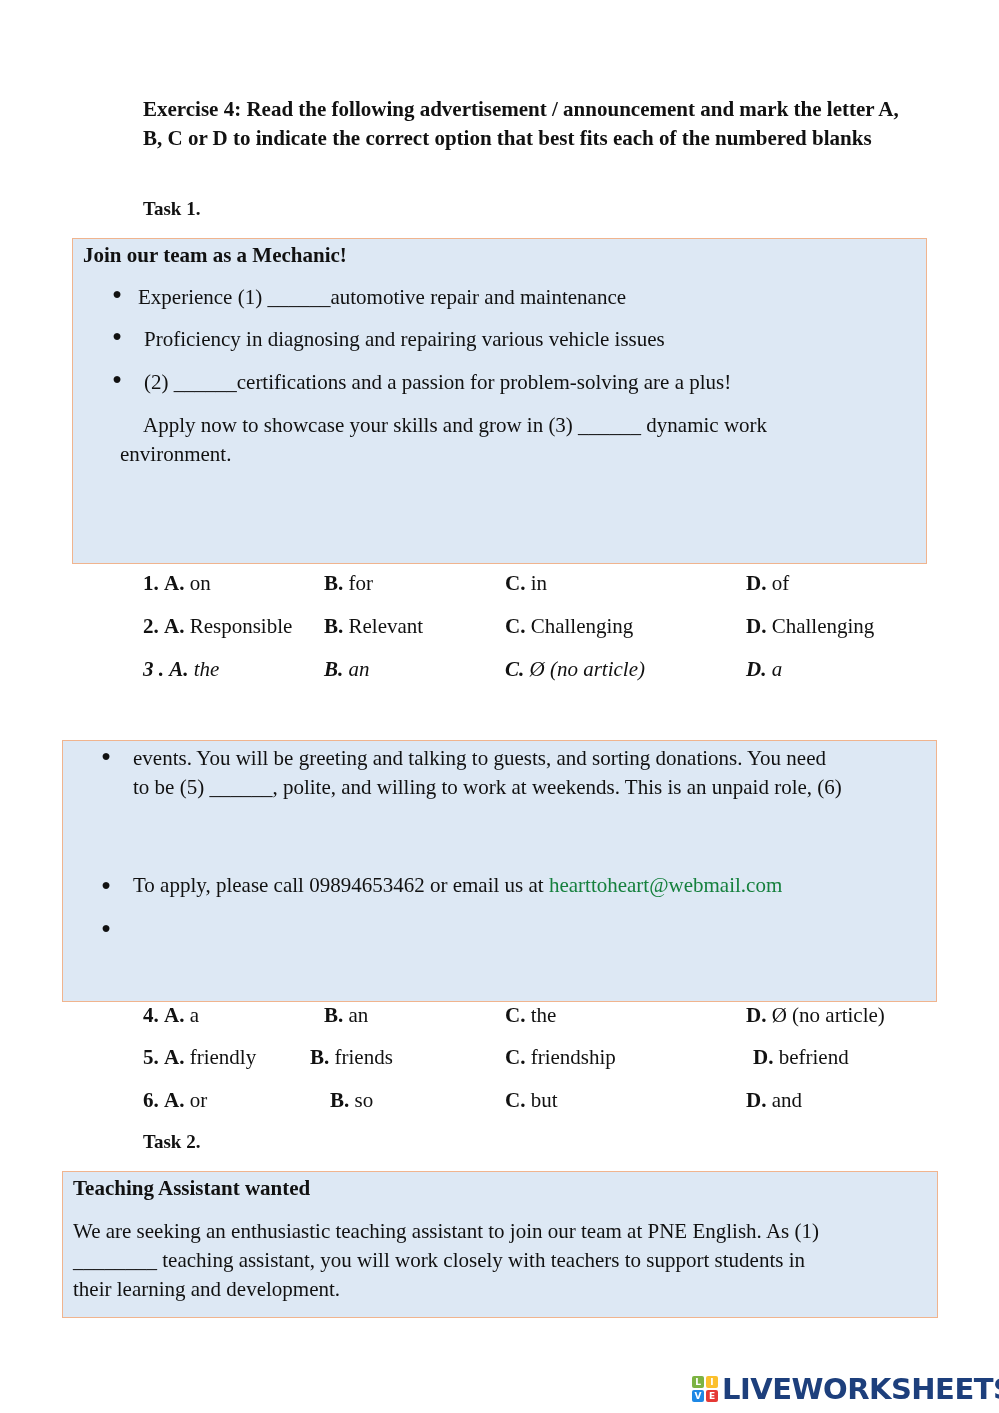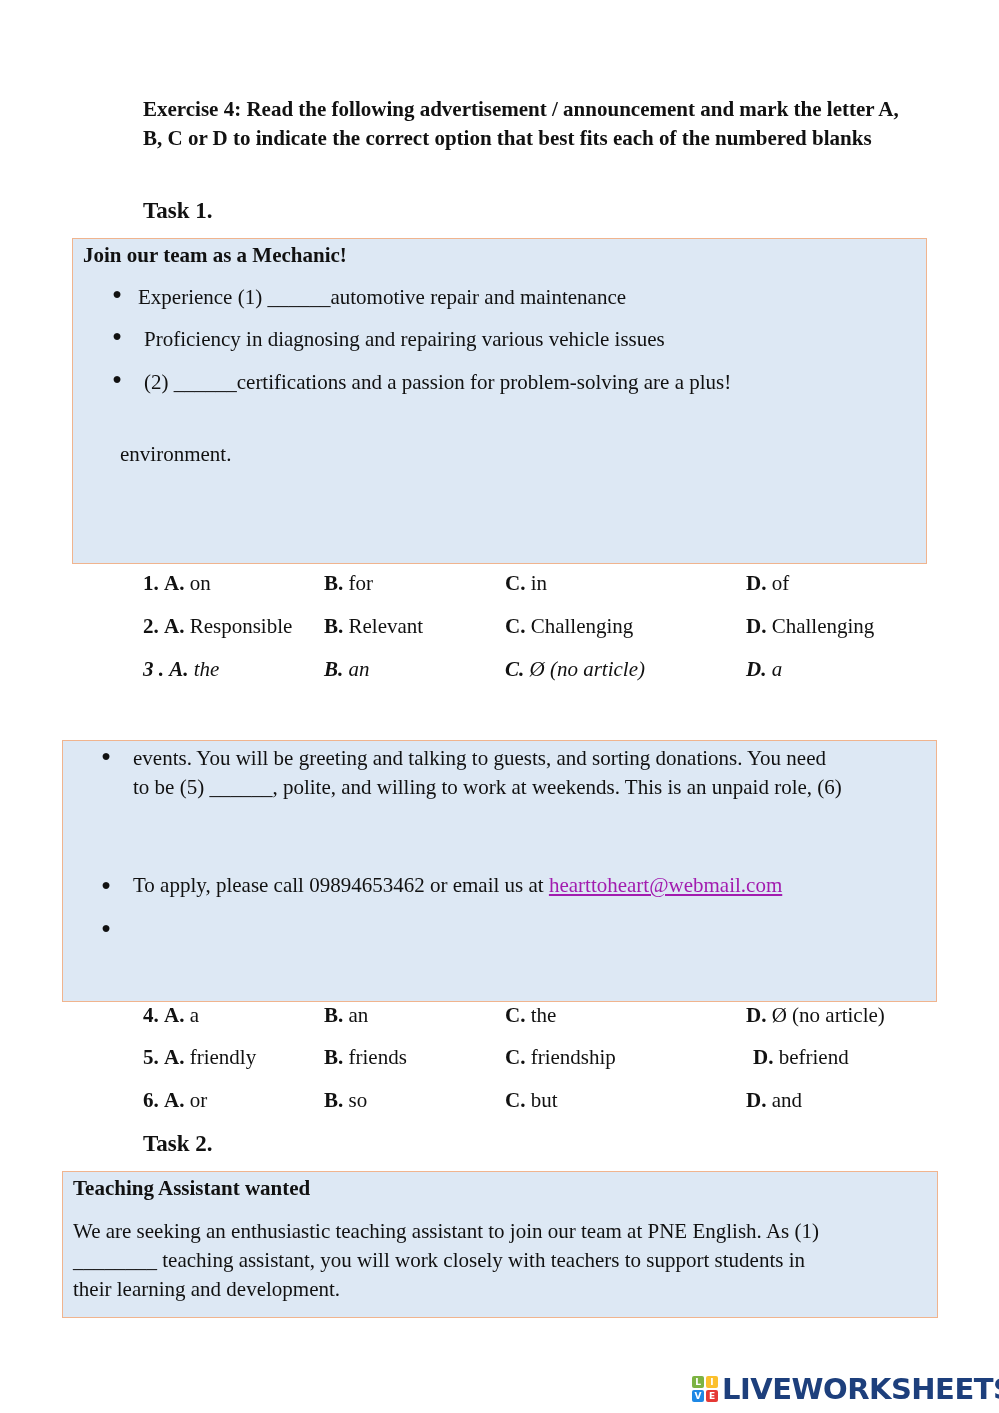--- a/index.html
+++ b/index.html
@@ -1,28 +1,28 @@
 <!DOCTYPE html>
 <html><head>
 <meta charset="utf-8">
 <style>
   html, body { margin:0; padding:0; background:#ffffff; }
   body { width:999px; height:1413px; position:relative; overflow:hidden;
          font-family:"Liberation Serif", "DejaVu Serif", serif; color:#111; font-size:21px; }
   .abs { position:absolute; }
   .heading { left:143px; top:95px; width:780px; font-weight:bold; font-size:21px; line-height:29px; }
-  .task { font-weight:bold; font-size:23px; }
+  .task { font-weight:bold; font-size:19px; }
   .box { position:absolute; background:#dde8f4; border:1.5px solid #f0b48e; box-sizing:border-box; }
   .box-title { font-weight:bold; }
   .bullet-row { position:absolute; display:flex; }
   .dot { width:12px; text-align:center; font-size:16px; }
   .opt-row { position:absolute; left:143px; width:800px; height:30px; }
   .opt { position:absolute; top:0; white-space:nowrap; }
   .opt b { font-weight:bold; }
-  a.link { color:#a21caf; text-decoration:underline; }
+  a.link { color:#15803d; }
   .logo { position:absolute; left:692px; top:1372px; display:flex; align-items:center; }
   .logo-grid { display:grid; grid-template-columns:12px 12px; grid-template-rows:12px 12px; gap:2px; margin-right:4px; }
   .logo-grid span { font-family:"DejaVu Sans", sans-serif; font-size:9px; font-weight:bold; color:#fff; display:flex; align-items:center; justify-content:center; border-radius:2px; }
   .logo-text { font-family:"DejaVu Sans", sans-serif; font-weight:bold; font-size:29px; color:#1d3f7c; letter-spacing:-0.5px; }
 </style>
 </head>
 <body>
 
 <div class="abs heading">Exercise 4: Read the following advertisement / announcement and mark the letter A, B, C or D to indicate the correct option that best fits each of the numbered blanks</div>
 <div class="abs task" style="left:143px; top:198px;">Task 1.</div>
@@ -34,20 +34,21 @@
     <span style="margin-left:15px;">Experience (1) ______automotive repair and maintenance</span>
   </div>
   <div class="bullet-row" style="left:38px; top:88px;">
     <span class="dot">●</span>
     <span style="margin-left:21px;">Proficiency in diagnosing and repairing various vehicle issues</span>
   </div>
   <div class="bullet-row" style="left:38px; top:131px;">
     <span class="dot">●</span>
     <span style="margin-left:21px;">(2) ______certifications and a passion for problem-solving are a plus!</span>
   </div>
+  <div class="abs" style="left:70px; top:174px;">Apply now to showcase your skills and grow in (3) ______ dynamic work</div>
   <div class="abs" style="left:10px; top:203px;margin-left:37px;">environment.</div>
 </div>
 
 <div class="opt-row" style="top:571px;">
   <span class="opt" style="left:0;"><b>1.</b> <b>A.</b> <span>on</span></span>
   <span class="opt" style="left:181px;"><b>B.</b> <span>for</span></span>
   <span class="opt" style="left:362px;"><b>C.</b> <span>in</span></span>
   <span class="opt" style="left:603px;"><b>D.</b> <span>of</span></span>
 </div>
 <div class="opt-row" style="top:614px;">
@@ -78,27 +79,27 @@
 </div>
 
 <div class="opt-row" style="top:1003px;">
   <span class="opt" style="left:0;"><b>4.</b> <b>A.</b> <span>a</span></span>
   <span class="opt" style="left:181px;"><b>B.</b> <span>an</span></span>
   <span class="opt" style="left:362px;"><b>C.</b> <span>the</span></span>
   <span class="opt" style="left:603px;"><b>D.</b> <span>Ø (no article)</span></span>
 </div>
 <div class="opt-row" style="top:1045px;">
   <span class="opt" style="left:0;"><b>5.</b> <b>A.</b> <span>friendly</span></span>
-  <span class="opt" style="left:181px;"><b>B.</b> <span>friends</span></span>
+  <span class="opt" style="left:167px;"><b>B.</b> <span>friends</span></span>
   <span class="opt" style="left:362px;"><b>C.</b> <span>friendship</span></span>
   <span class="opt" style="left:610px;"><b>D.</b> <span>befriend</span></span>
 </div>
 <div class="opt-row" style="top:1088px;">
   <span class="opt" style="left:0;"><b>6.</b> <b>A.</b> <span>or</span></span>
-  <span class="opt" style="left:181px;"><b>B.</b> <span>so</span></span>
+  <span class="opt" style="left:187px;"><b>B.</b> <span>so</span></span>
   <span class="opt" style="left:362px;"><b>C.</b> <span>but</span></span>
   <span class="opt" style="left:603px;"><b>D.</b> <span>and</span></span>
 </div>
 
 <div class="abs task" style="left:143px; top:1131px;">Task 2.</div>
 
 <div class="box" style="left:62px; top:1171px; width:876px; height:147px;">
   <div class="abs box-title" style="left:10px; top:4px;">Teaching Assistant wanted</div>
   <div class="abs" style="left:10px; top:45px; line-height:29px; white-space:nowrap;">
     <div>We are seeking an enthusiastic teaching assistant to join our team at PNE English. As (1)</div>

